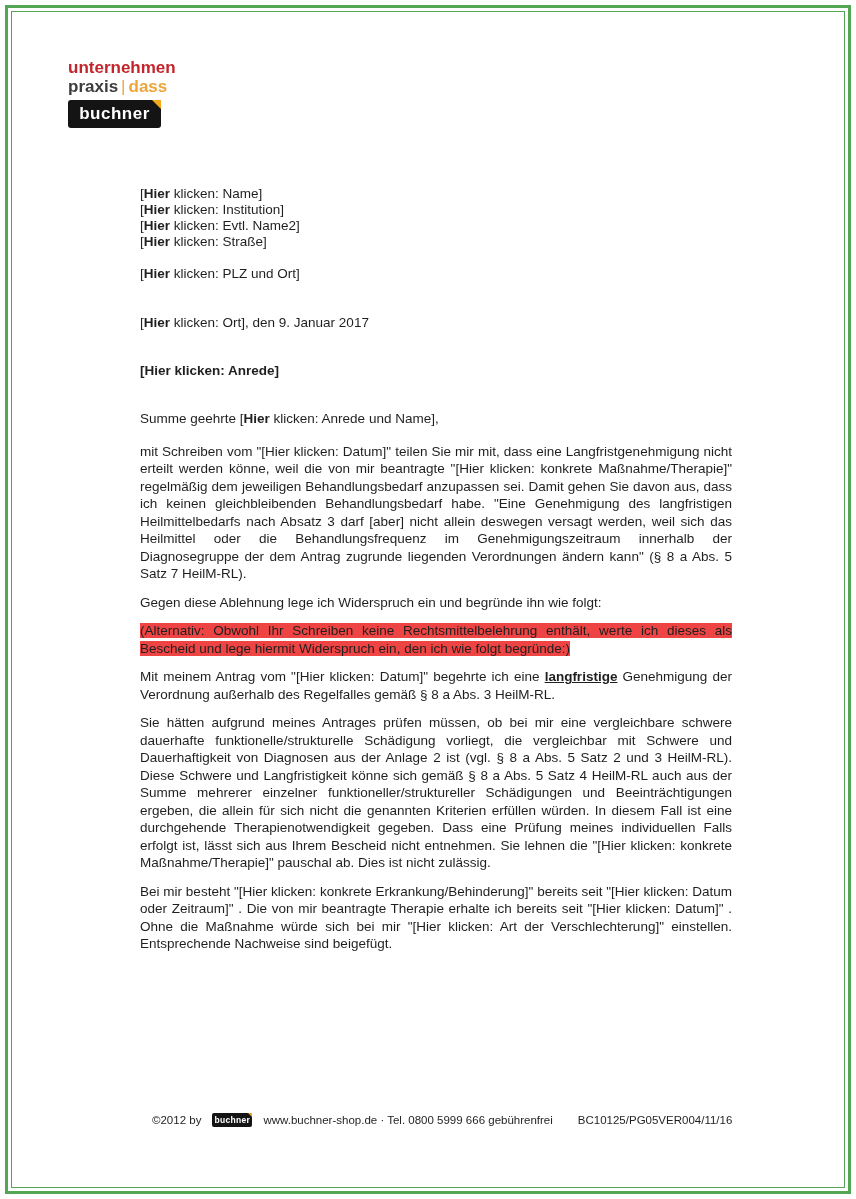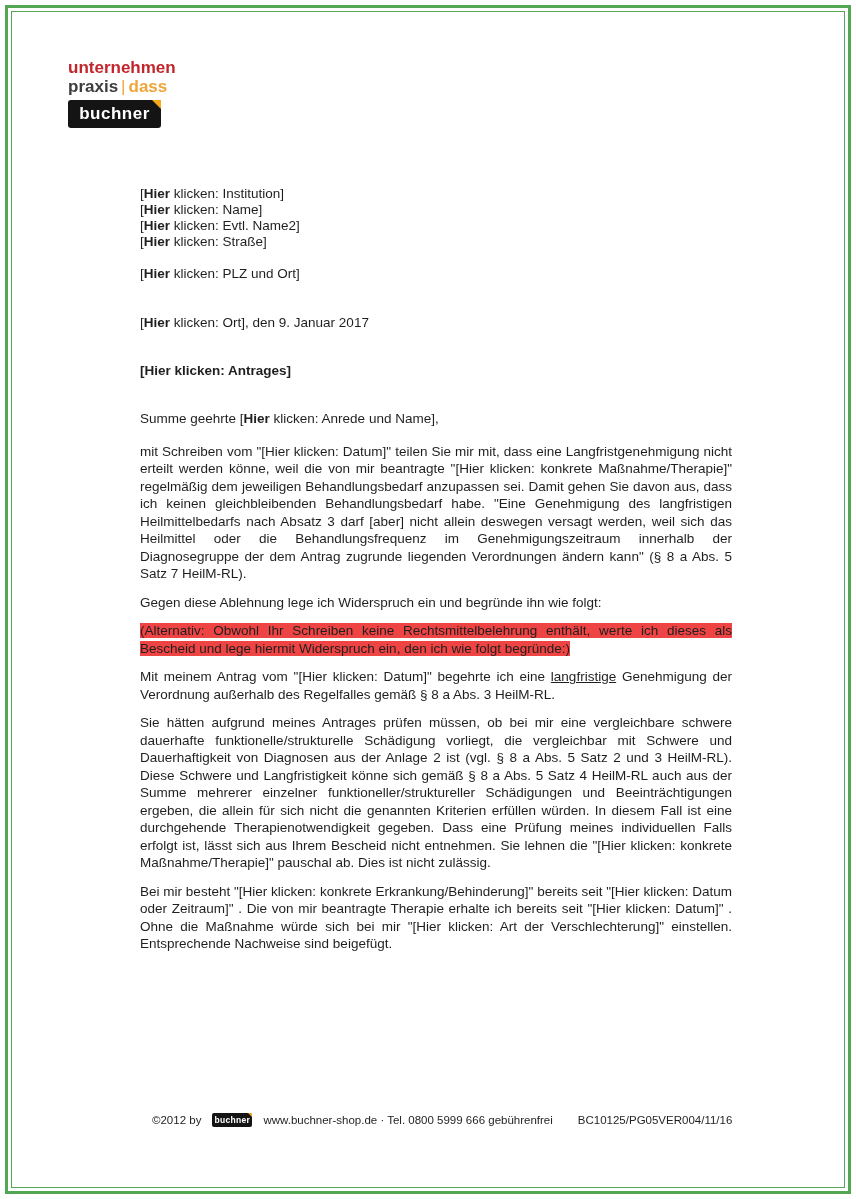--- a/index.html
+++ b/index.html
@@ -57,21 +57,21 @@
   .addr-line { white-space: nowrap; }
   .addr-gap { margin-top: 16px; }
   strong { font-weight: 700; }
 
   .date-line { margin-top: 32px; text-align: left; }
   .subject   { margin-top: 30px; font-weight: 700; }
   .salutation { margin-top: 31px; margin-bottom: 15px; }
 
   .para { margin: 0 0 11px 0; text-align: justify; }
   .hl { background: #ef4444; }
-  .u  { text-decoration: underline; }
+  .u  { text-decoration: underline; font-weight: bold; }
 
   
   .footer {
     position: absolute; left: 140px; right: 120px; bottom: 60px;
     display: flex; align-items: center; gap: 11px;
     font-size: 11.5px; color: #1f1f1f; white-space: nowrap;
   }
   .badge {
     position: relative;
     display: inline-flex; align-items: center; justify-content: center;
@@ -99,30 +99,30 @@
         </div>
         <div class="buchner-logo">
           <span class="logo-text">buchner</span>
           <span class="logo-corner"></span>
         </div>
       </header>
 
       <main class="letter">
 
         <section class="recipient">
+          <div class="addr-line"><span>[</span><strong>Hier</strong><span> klicken: Name]</span></div>
           <div class="addr-line"><span>[</span><strong>Hier</strong><span> klicken: Institution]</span></div>
-          <div class="addr-line"><span>[</span><strong>Hier</strong><span> klicken: Name]</span></div>
           <div class="addr-line"><span>[</span><strong>Hier</strong><span> klicken: Evtl. Name2]</span></div>
           <div class="addr-line"><span>[</span><strong>Hier</strong><span> klicken: Straße]</span></div>
           <div class="addr-line addr-gap"><span>[</span><strong>Hier</strong><span> klicken: PLZ und Ort]</span></div>
         </section>
 
         <div class="date-line"><span>[</span><strong>Hier</strong><span> klicken: Ort], den 9. Januar 2017</span></div>
 
-        <div class="subject">[Hier klicken: Antrages]</div>
+        <div class="subject">[Hier klicken: Anrede]</div>
 
         <div class="salutation"><span>Summe geehrte [</span><strong>Hier</strong><span> klicken: Anrede und Name],</span></div>
 
         <p class="para">mit Schreiben vom "[Hier klicken: Datum]" teilen Sie mir mit, dass eine Langfristgenehmigung nicht erteilt werden könne, weil die von mir beantragte "[Hier klicken: konkrete Maßnahme/Therapie]" regelmäßig dem jeweiligen Behandlungsbedarf anzupassen sei. Damit gehen Sie davon aus, dass ich keinen gleichbleibenden Behandlungsbedarf habe. "Eine Genehmigung des langfristigen Heilmittelbedarfs nach Absatz 3 darf [aber] nicht allein deswegen versagt werden, weil sich das Heilmittel oder die Behandlungsfrequenz im Genehmigungszeitraum innerhalb der Diagnosegruppe der dem Antrag zugrunde liegenden Verordnungen ändern kann" (§ 8 a Abs. 5 Satz 7 HeilM-RL).</p>
 
         <p class="para">Gegen diese Ablehnung lege ich Widerspruch ein und begründe ihn wie folgt:</p>
 
         <p class="para"><span class="hl">(Alternativ: Obwohl Ihr Schreiben keine Rechtsmittelbelehrung enthält, werte ich dieses als Bescheid und lege hiermit Widerspruch ein, den ich wie folgt begründe:)</span></p>
 
         <p class="para"><span>Mit meinem Antrag vom "[Hier klicken: Datum]" begehrte ich eine </span><span class="u">langfristige</span><span> Genehmigung der Verordnung außerhalb des Regelfalles gemäß § 8 a Abs. 3 HeilM-RL.</span></p>

